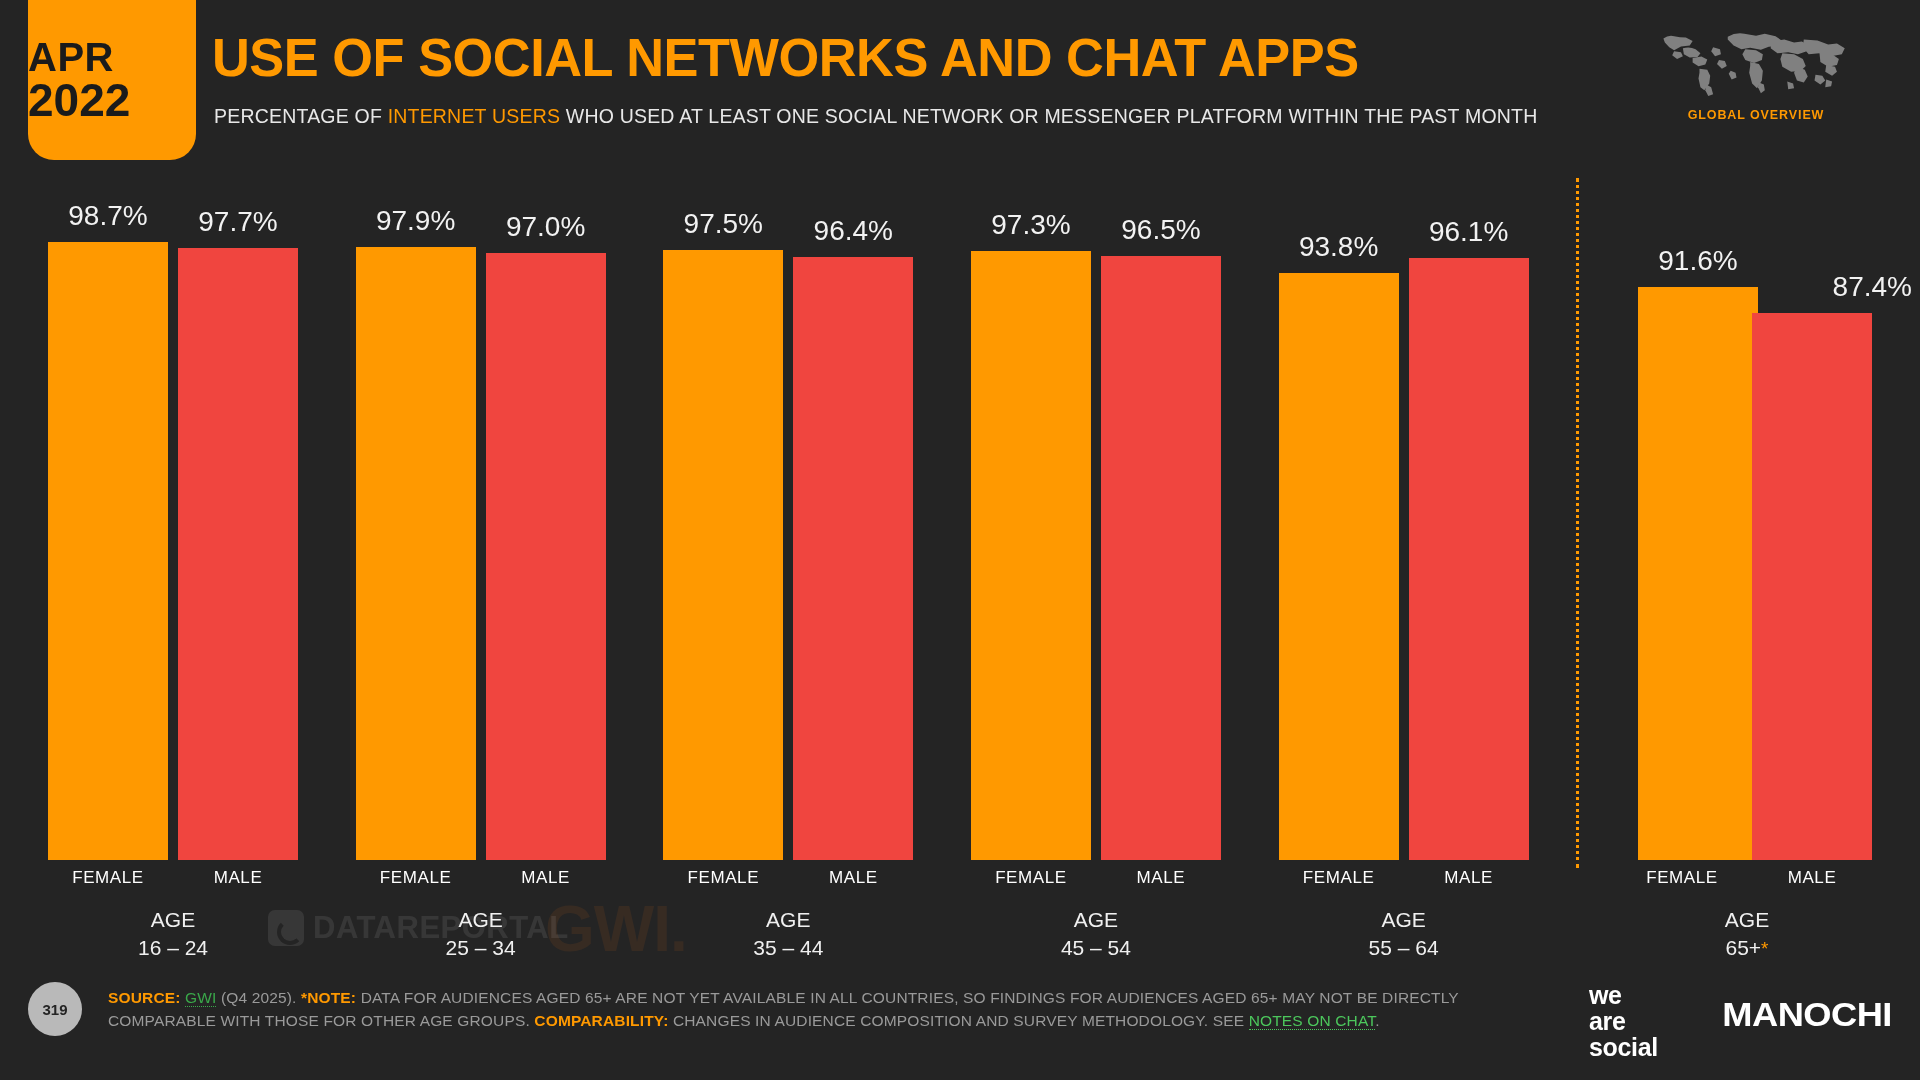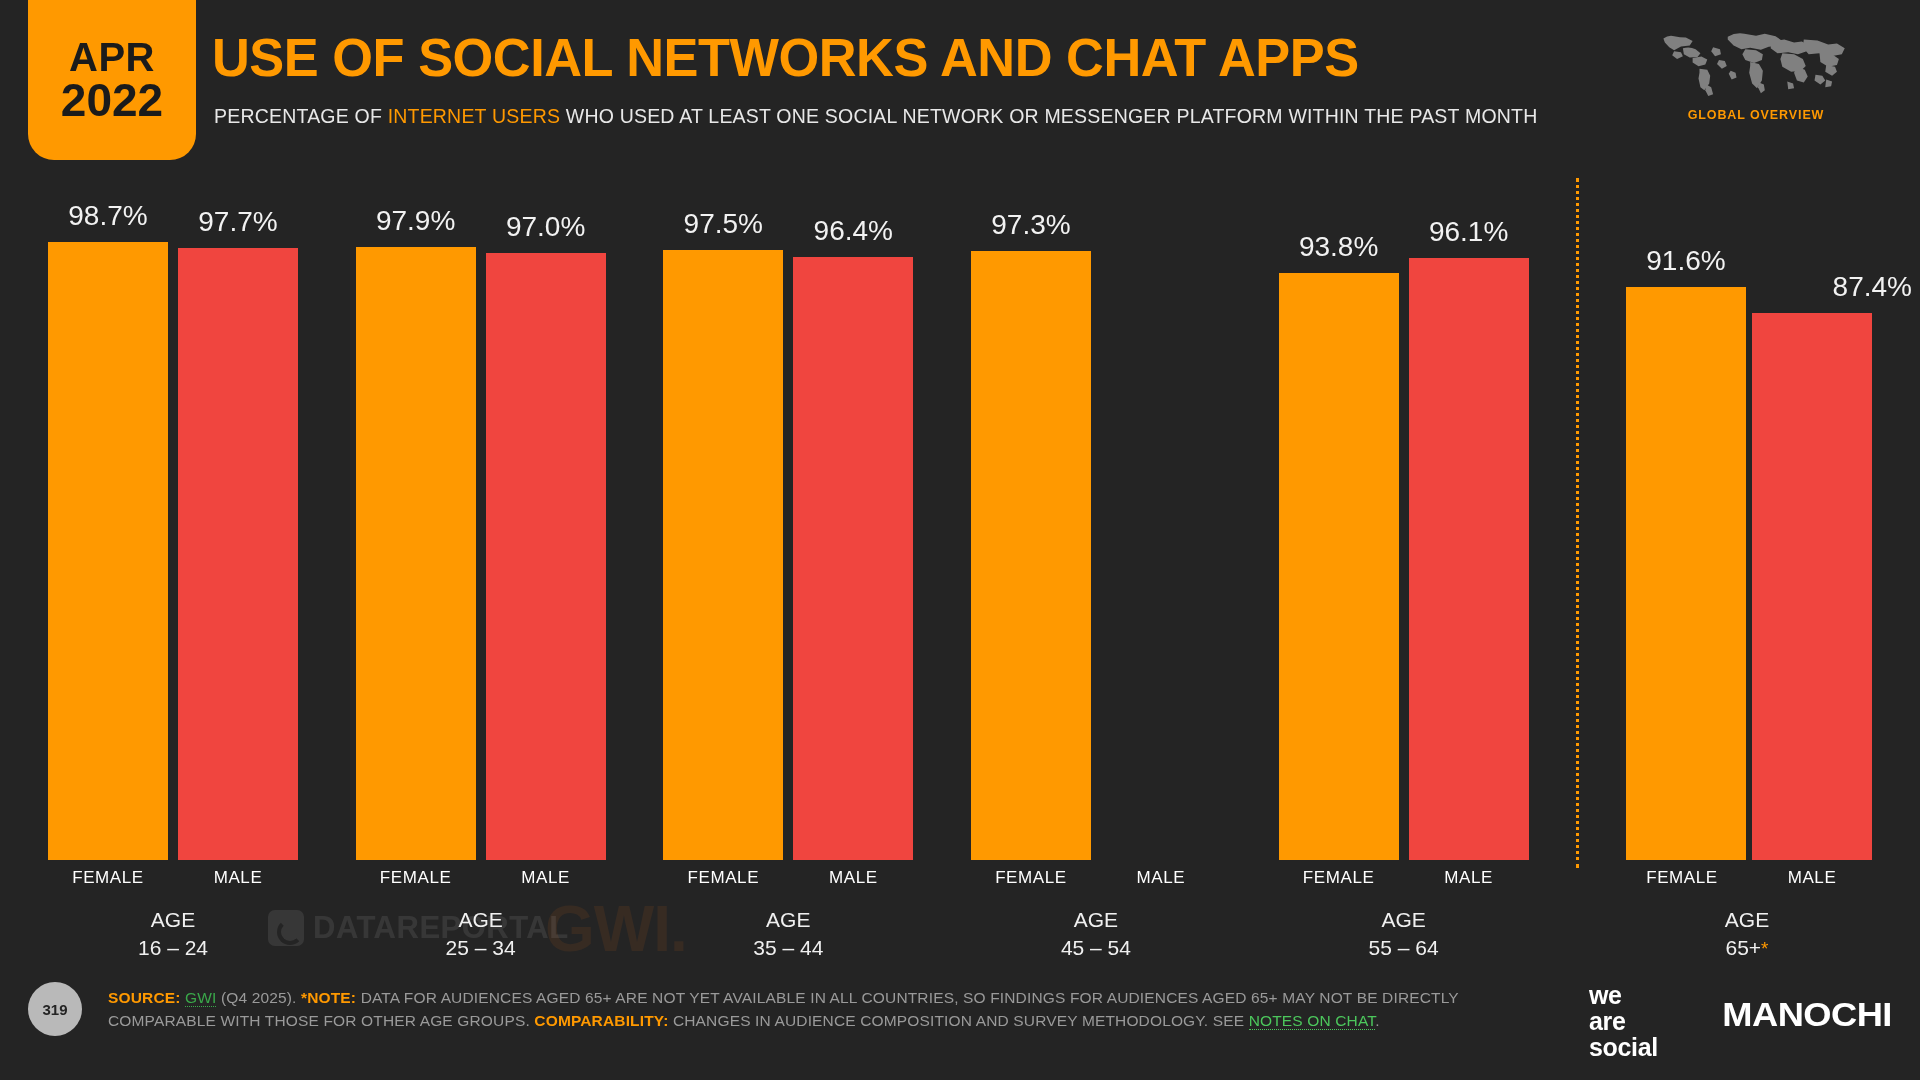--- a/index.html
+++ b/index.html
@@ -6,21 +6,21 @@
   html,body { width:1920px; height:1080px; background:#1f1f1f; overflow:hidden; }
   body { font-family:"Liberation Sans", sans-serif; }
 
   .canvas { position:relative; width:1920px; height:1080px; background:#242424; }
 
   
   .header { position:absolute; left:0; top:0; width:1920px; height:170px; }
   .date-badge {
     position:absolute; left:28px; top:0; width:168px; height:160px;
     background:#FF9900; border-bottom-left-radius:26px; border-bottom-right-radius:26px;
-    display:flex; flex-direction:column; align-items:center; justify-content:center;
+    display:flex; flex-direction:column; align-items:flex-start; justify-content:center;
     color:#1b1b1b; line-height:1.0;
   }
   .date-badge .m { font-size:40px; font-weight:bold; letter-spacing:0.5px; }
   .date-badge .y { font-size:46px; font-weight:bold; letter-spacing:0px; }
 
   .title {
     position:absolute; left:212px; top:26px;
     font-size:54px; font-weight:bold; color:#FF9900;
     letter-spacing:-0.5px; white-space:nowrap;
     transform:scaleX(0.97); transform-origin:left center;
@@ -184,33 +184,37 @@
           <div class="bar-wrap" style="left: 130px; height: 690px;">
             <div class="bar male" style="height: 603.464px; background: rgb(240, 69, 63);"></div>
             <div class="bar-value" style="bottom: 613.464px;">96.4%</div>
           </div>
         </div>
         <div class="group" style="left: 922.954px; width: 250px;">
           <div class="bar-wrap" style="left: 0px; height: 690px;">
             <div class="bar female" style="height: 609.098px; background: rgb(255, 153, 0);"></div>
             <div class="bar-value" style="bottom: 619.098px;">97.3%</div>
           </div>
+          <div class="bar-wrap" style="left: 130px; height: 690px;">
+            <div class="bar male" style="height: 604.09px; background: rgb(240, 69, 63);"></div>
+            <div class="bar-value" style="bottom: 614.09px;">96.5%</div>
+          </div>
         </div>
         <div class="group" style="left: 1230.6px; width: 250px;">
           <div class="bar-wrap" style="left: 0px; height: 690px;">
             <div class="bar female" style="height: 587.188px; background: rgb(255, 153, 0);"></div>
             <div class="bar-value" style="bottom: 597.188px;">93.8%</div>
           </div>
           <div class="bar-wrap" style="left: 130px; height: 690px;">
             <div class="bar male" style="height: 601.586px; background: rgb(240, 69, 63);"></div>
             <div class="bar-value" style="bottom: 611.586px;">96.1%</div>
           </div>
         </div>
         <div class="group" style="left: 1574px; width: 250px;">
-          <div class="bar-wrap" style="left: 4px; height: 690px;">
+          <div class="bar-wrap" style="left: 16px; height: 690px;">
             <div class="bar female" style="height: 573.416px; background: rgb(255, 153, 0);"></div>
             <div class="bar-value" style="bottom: 583.416px;">91.6%</div>
           </div>
           <div class="bar-wrap" style="left: 130px; height: 690px;">
             <div class="bar male" style="height: 547.124px; background: rgb(240, 69, 63);"></div>
             <div class="bar-value" style="bottom: 557.124px; text-align: right;">87.4%</div>
           </div>
         </div>
         <div class="sep-line" style="left: 1527.88px;"></div>
       </div>

